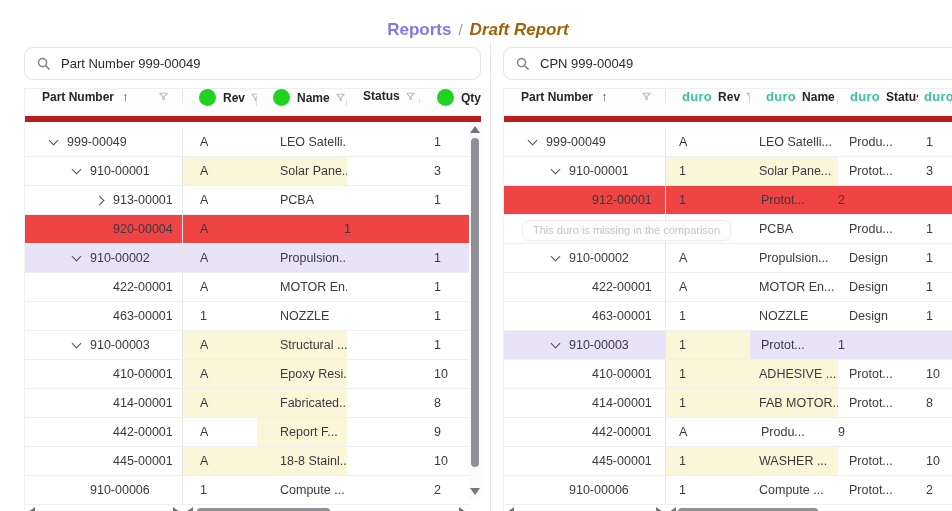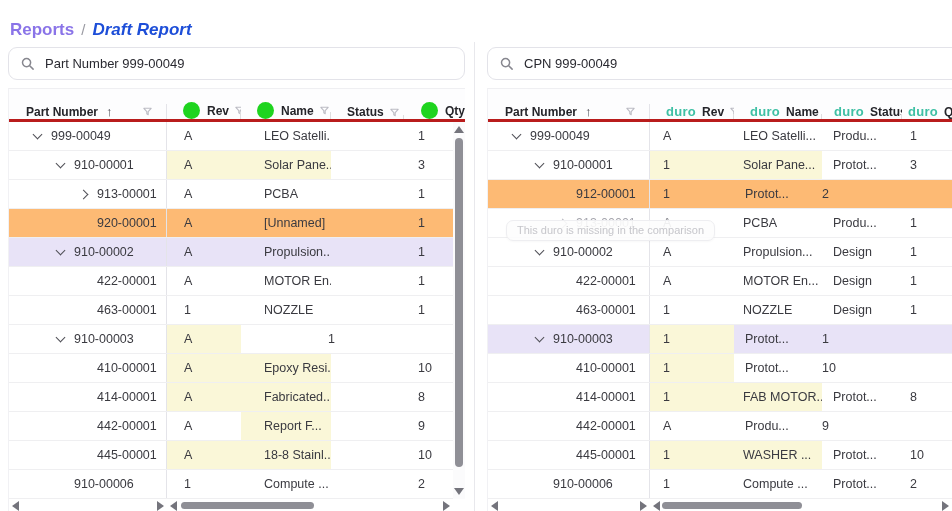--- a/index.html
+++ b/index.html
@@ -5,49 +5,49 @@
   * { box-sizing: border-box; }
   html,body { margin:0; padding:0; }
   body {
     width:952px; height:511px; overflow:hidden;
     background:#ffffff;
     font-family:"Liberation Sans", sans-serif;
     color:#3a3a40;
   }
   
   .topbar {
-    height:42px; display:flex; align-items:center; justify-content:flex-start;
+    height:42px; display:flex; align-items:center; justify-content:center;
     padding:18px 6px 0 10px;
   }
   .breadcrumb { display:flex; align-items:baseline; }
   .bc-link { color:#8a74e8; font-weight:bold; font-size:17px; cursor:pointer; }
   .bc-sep  { color:#9a9aa2; font-size:15px; margin:0 7px; }
-  .bc-cur  { color:#1d4ed8; font-weight:bold; font-style:italic; font-size:17px; }
+  .bc-cur  { color:#a16207; font-weight:bold; font-style:italic; font-size:17px; }
   .badge {
     background:#f9574f; color:#fff; font-size:12px; font-weight:bold;
     padding:5px 13px; border-radius:999px; letter-spacing:.2px;
   }
   
   .main { display:flex; height:469px; }
   .panel { height:100%; padding-top:5px; }
-  .panel-left  { width:546px; border-right:1px solid #e8e8ec; padding-left:8px;  padding-right:9px; }
+  .panel-left  { width:546px; border-right:1px solid #e8e8ec; padding-left:24px;  padding-right:9px; }
   .panel-right { flex:1;      padding-left:12px; padding-right:5px; }
   .searchbox {
     height:33px; border:1px solid #e3e3e9; border-radius:9px; background:#fff;
     display:flex; align-items:center; gap:10px; padding:0 11px;
   }
   .searchval { font-size:13px; color:#2a2a31; }
   
   .grid {
     position:relative; margin-top:8px; height:423px;
     border-top:1px solid #efeff2; border-left:1px solid #f1f1f4;
     background:#fff;
   }
   .ghead {
-    display:flex; height:33px; border-bottom:3px solid #b91c1c; align-items:flex-end;
+    display:flex; height:33px; border-bottom:6px solid #b91c1c; align-items:flex-start;
     background:#fdfdfe;
   }
   .hcol { display:flex; align-items:center; position:relative; overflow:hidden; white-space:nowrap; }
   .hcol:not(.c-pn):not(:last-child)::after {
     content:""; position:absolute; right:0; top:10px; height:13px; width:1px; background:#dededf;
   }
   .hlabel { font-size:12px; font-weight:bold; color:#25252a; }
   .sortarrow { font-size:13px; color:#4a4a52; margin-left:8px; cursor:pointer; }
   .funnel { margin-left:5px; flex:0 0 auto; }
   .c-pn .funnel { margin-left:auto; margin-right:13px; }
@@ -57,35 +57,35 @@
   .c-pn { border-right:1px solid #e4e4e9; }
   .panel-left  .c-pn{width:158px} .panel-left  .c-rev{width:74px} .panel-left  .c-name{width:90px} .panel-left  .c-status{width:73px} .panel-left  .c-qty{flex:1;overflow:hidden}
   .panel-right .c-pn{width:162px} .panel-right .c-rev{width:84px} .panel-right .c-name{width:88px} .panel-right .c-status{width:80px} .panel-right .c-qty{flex:1;overflow:hidden}
   
   .ghead .c-pn { padding-left:17px; }
   .ghead .c-rev, .ghead .c-name, .ghead .c-status { padding-left:16px; }
   .panel-right .ghead .c-status { padding-left:12px; }
   .panel-left  .ghead .c-qty { padding-left:17px; }
   .panel-right .ghead .c-qty { padding-left:6px; }
   
-  .gbody { height:377px; overflow:hidden; }
+  .gbody { height:377px; overflow:hidden;margin-top:6px; }
   .grow {
     display:flex; height:29px; align-items:stretch;
     border-bottom:1px solid #efeff1; width:calc(100% - 12px);
     background:#fff; cursor:default;
   }
   .cell {
     display:flex; align-items:center; font-size:12.5px; color:#3a3a40;
     overflow:hidden; white-space:nowrap;
   }
   .panel-left  .cell.c-rev{padding-left:17px} .panel-left  .cell.c-name{padding-left:23px}
   .panel-left  .cell.c-status{padding-left:17px} .panel-left  .cell.c-qty{padding-left:14px}
   .panel-right .cell.c-rev{padding-left:13px} .panel-right .cell.c-name{padding-left:9px}
   .panel-right .cell.c-status{padding-left:11px} .panel-right .cell.c-qty{padding-left:8px}
-  .row-yellow .cell { background:#fdba74; }
+  .row-yellow .cell { background:#ef4444; }
   .row-purple .cell { background:#e8e3f7; }
   .cell.hl-yellow { background:#faf7d8 !important; }
   
   .chevbox { width:16px; flex:0 0 16px; display:flex; align-items:center; justify-content:center; margin-right:6px; height:100%; }
   .chev { width:7px; height:7px; border-right:1.6px solid #4f4f56; border-bottom:1.6px solid #4f4f56; display:block; }
   .chev-down  { transform:rotate(45deg); margin-top:-3px; }
   .chev-right { transform:rotate(-45deg); }
   
   .ghost .c-pn { color:#a7a7af; }
   .ghost .chev { border-color:#b7b7be; }
@@ -203,24 +203,23 @@
               <span>913-00001</span>
             </div>
             <div class="cell c-rev">A</div>
             <div class="cell c-name">PCBA</div>
             <div class="cell c-status"></div>
             <div class="cell c-qty">1</div>
           </div>
           <div class="grow row-yellow">
             <div class="cell c-pn" style="padding-left:66px">
               <span class="chevbox"></span>
-              <span>920-00001</span>
-            </div>
-            <div class="cell c-rev">A</div>
-            <div class="cell c-name">[Unnamed]</div>
+              <span>920-00004</span>
+            </div>
+            <div class="cell c-rev">A</div>
             <div class="cell c-status"></div>
             <div class="cell c-qty">1</div>
           </div>
           <div class="grow row-purple">
             <div class="cell c-pn" style="padding-left:43px">
               <span class="chevbox">
                 <span class="chev chev-down"></span>
               </span>
               <span>910-00002</span>
             </div>
@@ -250,20 +249,21 @@
             <div class="cell c-qty">1</div>
           </div>
           <div class="grow">
             <div class="cell c-pn" style="padding-left:43px">
               <span class="chevbox">
                 <span class="chev chev-down"></span>
               </span>
               <span>910-00003</span>
             </div>
             <div class="cell c-rev hl-yellow">A</div>
+            <div class="cell c-name hl-yellow">Structural ...</div>
             <div class="cell c-status"></div>
             <div class="cell c-qty">1</div>
           </div>
           <div class="grow">
             <div class="cell c-pn" style="padding-left:66px">
               <span class="chevbox"></span>
               <span>410-00001</span>
             </div>
             <div class="cell c-rev hl-yellow">A</div>
             <div class="cell c-name hl-yellow">Epoxy Resi...</div>
@@ -455,20 +455,21 @@
             <div class="cell c-rev hl-yellow">1</div>
             <div class="cell c-status">Protot...</div>
             <div class="cell c-qty">1</div>
           </div>
           <div class="grow">
             <div class="cell c-pn" style="padding-left:66px">
               <span class="chevbox"></span>
               <span>410-00001</span>
             </div>
             <div class="cell c-rev hl-yellow">1</div>
+            <div class="cell c-name hl-yellow">ADHESIVE ...</div>
             <div class="cell c-status">Protot...</div>
             <div class="cell c-qty">10</div>
           </div>
           <div class="grow">
             <div class="cell c-pn" style="padding-left:66px">
               <span class="chevbox"></span>
               <span>414-00001</span>
             </div>
             <div class="cell c-rev hl-yellow">1</div>
             <div class="cell c-name hl-yellow">FAB MOTOR...</div>

